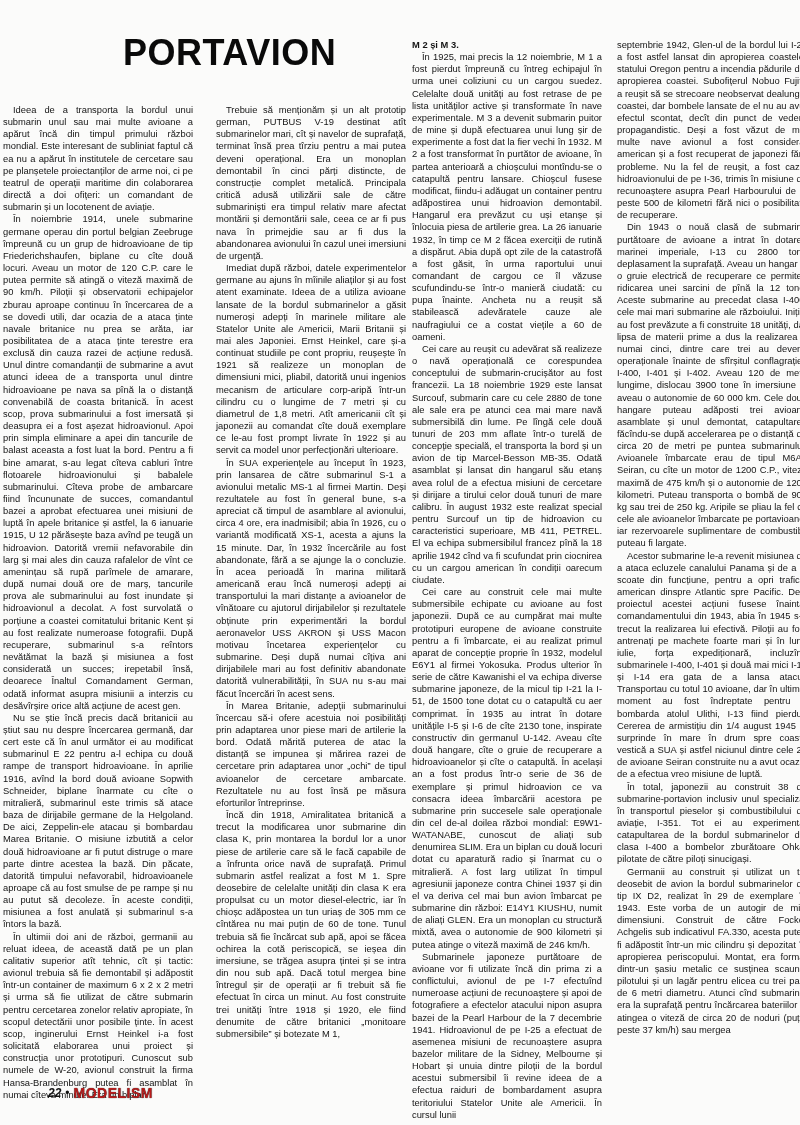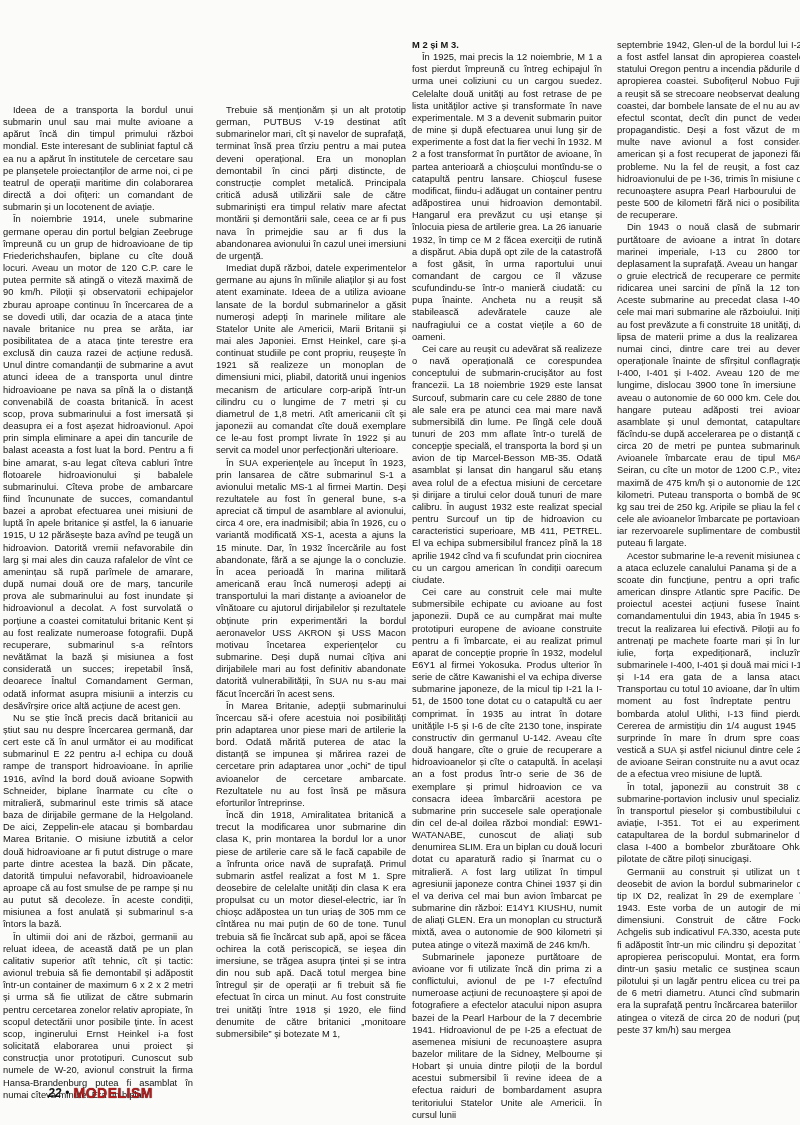--- a/index.html
+++ b/index.html
@@ -15,20 +15,21 @@
   #col4 { left:617px; top:39px; }
   .footer { position:absolute; left:28px; top:1085px; display:flex; align-items:center; gap:4px;margin-left:20px; }
   .pageno { font-style:italic; font-weight:bold; font-size:12px; }
   .bullet { font-size:12px; }
   .logo { font-weight:bold; font-size:14px; letter-spacing:0.5px; color:#b91c1c; text-shadow:0 0 1px #000; }
 </style>
 </head>
 <body>
 
 <div class="title">
+  <div>PORTAVION</div>
 </div>
 
 <div class="col" id="col1">
   <p>Ideea de a transporta la bordul unui submarin unul sau mai multe avioane a apărut încă din timpul primului război mondial. Este interesant de subliniat faptul că ea nu a apărut în institutele de cercetare sau pe planșetele proiectanților de arme noi, ci pe teatrul de operații maritime din colaborarea directă a doi ofițeri: un comandant de submarin și un locotenent de aviație.</p>
   <p>În noiembrie 1914, unele submarine germane operau din portul belgian Zeebruge împreună cu un grup de hidroavioane de tip Friederichshaufen, biplane cu cîte două locuri. Aveau un motor de 120 C.P. care le putea permite să atingă o viteză maximă de 90 km/h. Piloții și observatorii echipajelor zburau aproape continuu în încercarea de a se dovedi utili, dar ocazia de a ataca ținte navale britanice nu prea se arăta, iar posibilitatea de a ataca ținte terestre era exclusă din cauza razei de acțiune redusă. Unul dintre comandanții de submarine a avut atunci ideea de a transporta unul dintre hidroavioane pe nava sa pînă la o distanță convenabilă de coasta britanică. În acest scop, prova submarinului a fost imersată și deasupra ei a fost așezat hidroavionul. Apoi prin simpla eliminare a apei din tancurile de balast aceasta a fost luat la bord. Pentru a fi bine amarat, s-au legat cîteva cabluri între flotoarele hidroavionului și babalele submarinului. Cîteva probe de ambarcare fiind încununate de succes, comandantul bazei a aprobat efectuarea unei misiuni de luptă în apele britanice și astfel, la 6 ianuarie 1915, U 12 părăsește baza avînd pe teugă un hidroavion. Datorită vremii nefavorabile din larg și mai ales din cauza rafalelor de vînt ce amenințau să rupă parîmele de amarare, după numai două ore de marș, tancurile prova ale submarinului au fost inundate și hidroavionul a decolat. A fost survolată o porțiune a coastei comitatului britanic Kent și au fost realizate numeroase fotografii. După recuperare, submarinul s-a reîntors nevătămat la bază și misiunea a fost considerată un succes; irepetabil însă, deoarece Înaltul Comandament German, odată informat asupra misiunii a interzis cu desăvîrșire orice altă acțiune de acest gen.</p>
   <p>Nu se știe încă precis dacă britanicii au știut sau nu despre încercarea germană, dar cert este că în anul următor ei au modificat submarinul E 22 pentru a-l echipa cu două rampe de transport hidroavioane. În aprilie 1916, avînd la bord două avioane Sopwith Schneider, biplane înarmate cu cîte o mitralieră, submarinul este trimis să atace baza de dirijabile germane de la Helgoland. De aici, Zeppelin-ele atacau și bombardau Marea Britanie. O misiune izbutită a celor două hidroavioane ar fi putut distruge o mare parte dintre acestea la bază. Din păcate, datorită timpului nefavorabil, hidroavioanele aproape că au fost smulse de pe rampe și nu au putut să decoleze. În aceste condiții, misiunea a fost anulată și submarinul s-a întors la bază.</p>
   <p>În ultimii doi ani de război, germanii au reluat ideea, de această dată pe un plan calitativ superior atît tehnic, cît și tactic: avionul trebuia să fie demontabil și adăpostit într-un container de maximum 6 x 2 x 2 metri și urma să fie utilizat de către submarin pentru cercetarea zonelor relativ apropiate, în scopul detectării unor posibile ținte. În acest scop, inginerului Ernst Heinkel i-a fost solicitată elaborarea unui proiect și construcția unor prototipuri. Cunoscut sub numele de W-20, avionul construit la firma Hansa-Brandenburg putea fi asamblat în numai cîteva minute. Era un biplan</p>
 </div>
 
 <div class="col" id="col2">

